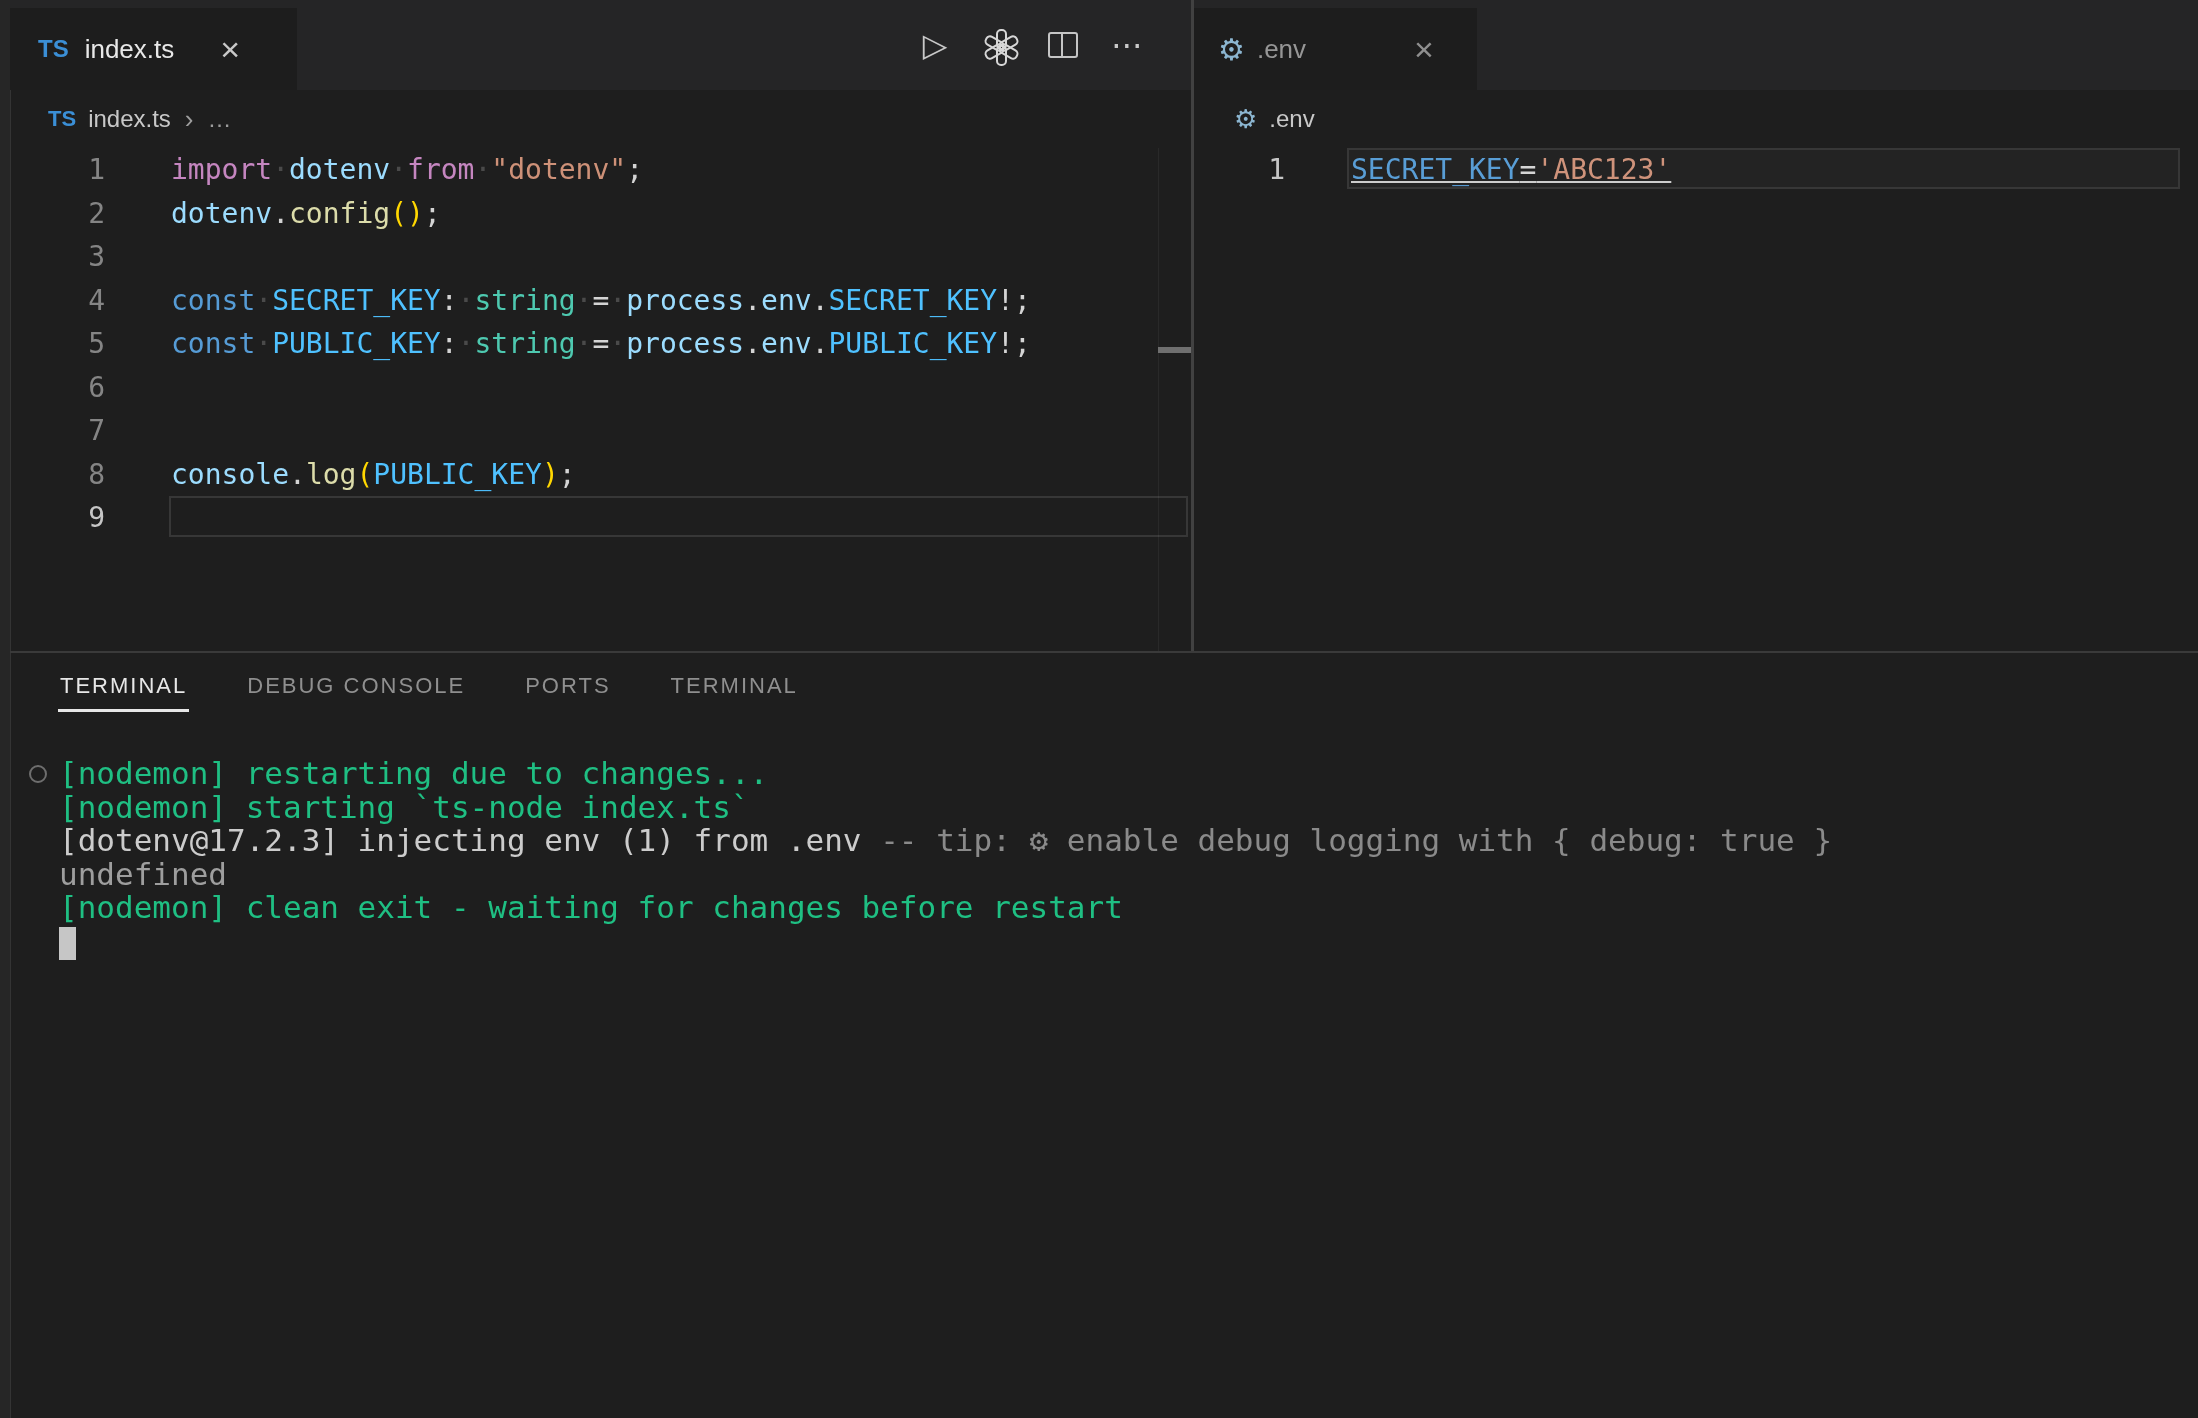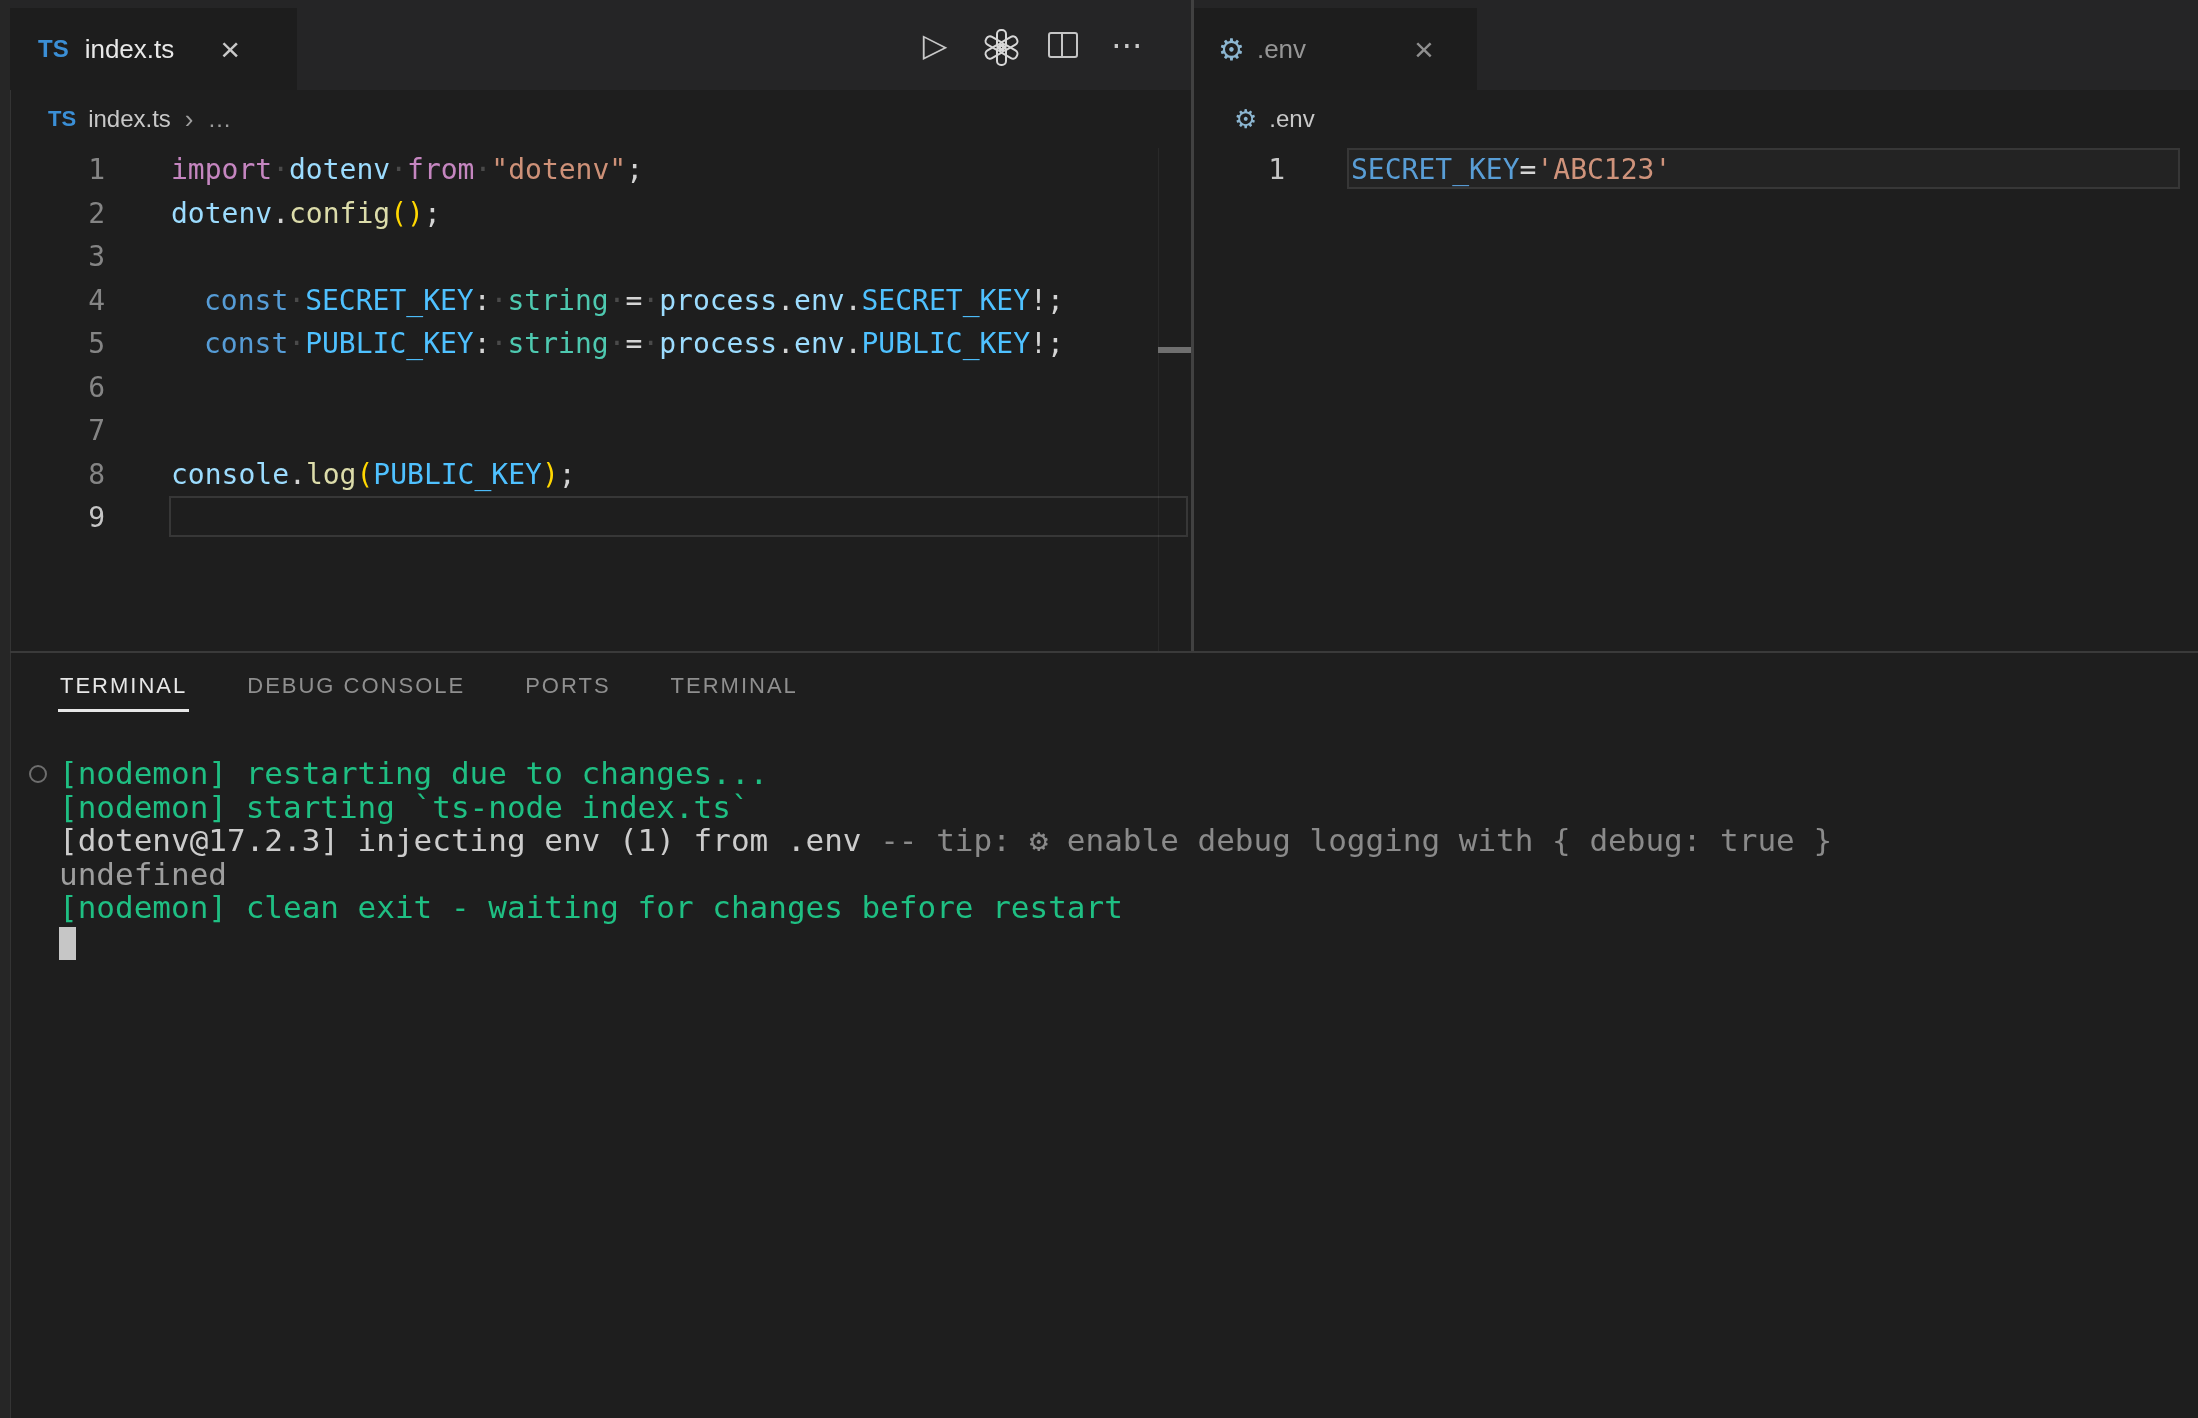--- a/index.html
+++ b/index.html
@@ -44,30 +44,30 @@
 
   
   .editor{position:absolute;top:148px;font-family:"DejaVu Sans Mono",monospace;font-size:28px;}
   .editor.left{left:10px;width:1181px;}
   .editor.right{left:1194px;width:1004px;}
   .erow{position:relative;height:43.5px;line-height:43.5px;display:flex;white-space:pre;}
   .lnum{width:95px;text-align:right;color:var(--c-lineNum,#858585);flex:none;}
   .editor.right .lnum{width:91px;}
   .erow.current .lnum{color:var(--c-lineNumActive,#c6c6c6);}
   .ecode{padding-left:66px;}
-  .editor.right .ecode{padding-left:66px;}
+  .editor.right .ecode{padding-left:66px;text-decoration:underline;}
   .curline-box{position:absolute;top:0;height:41px;box-sizing:border-box;
                border:2px solid var(--c-curLine,#373737);}
   .editor.left .curline-box{left:159px;width:1019px;}
   .editor.right .curline-box{left:153px;width:833px;background:rgba(255,255,255,0.025);}
   .scroll-track{position:absolute;left:1158px;top:148px;width:1px;height:503px;background:rgba(255,255,255,0.05);}
   .overview-marker{position:absolute;left:1158px;top:347px;width:33px;height:6px;background:#6f6f6f;}
 
   
-  .tk-kw{color:var(--tk-kw,#c586c0);} .tk-kwblue{color:var(--tk-kwblue,#569cd6);margin-left:33px;}
+  .tk-kw{color:var(--tk-kw,#c586c0);} .tk-kwblue{color:var(--tk-kwblue,#569cd6);}
   .tk-vblue{color:var(--tk-vblue,#9cdcfe);} .tk-cvar{color:var(--tk-cvar,#4fc1ff);}
   .tk-type{color:var(--tk-type,#4ec9b0);} .tk-fn{color:var(--tk-fn,#dcdcaa);}
   .tk-br1{color:var(--tk-br1,#ffd700);} .tk-pun{color:var(--tk-pun,#d4d4d4);}
   .tk-str{color:var(--tk-str,#ce9178);} .tk-envkey{color:var(--tk-envkey,#569cd6);}
   .tk-ws{color:var(--tk-ws,#4a4a4a);}
 
   
   .panel{position:absolute;left:10px;top:651px;width:2188px;height:748px;
          border-top:2px solid var(--c-panelBorder,#3a3a3a);box-sizing:border-box;}
   .panel-tabs{position:absolute;left:48px;top:0;height:72px;display:flex;align-items:center;gap:56px;}

